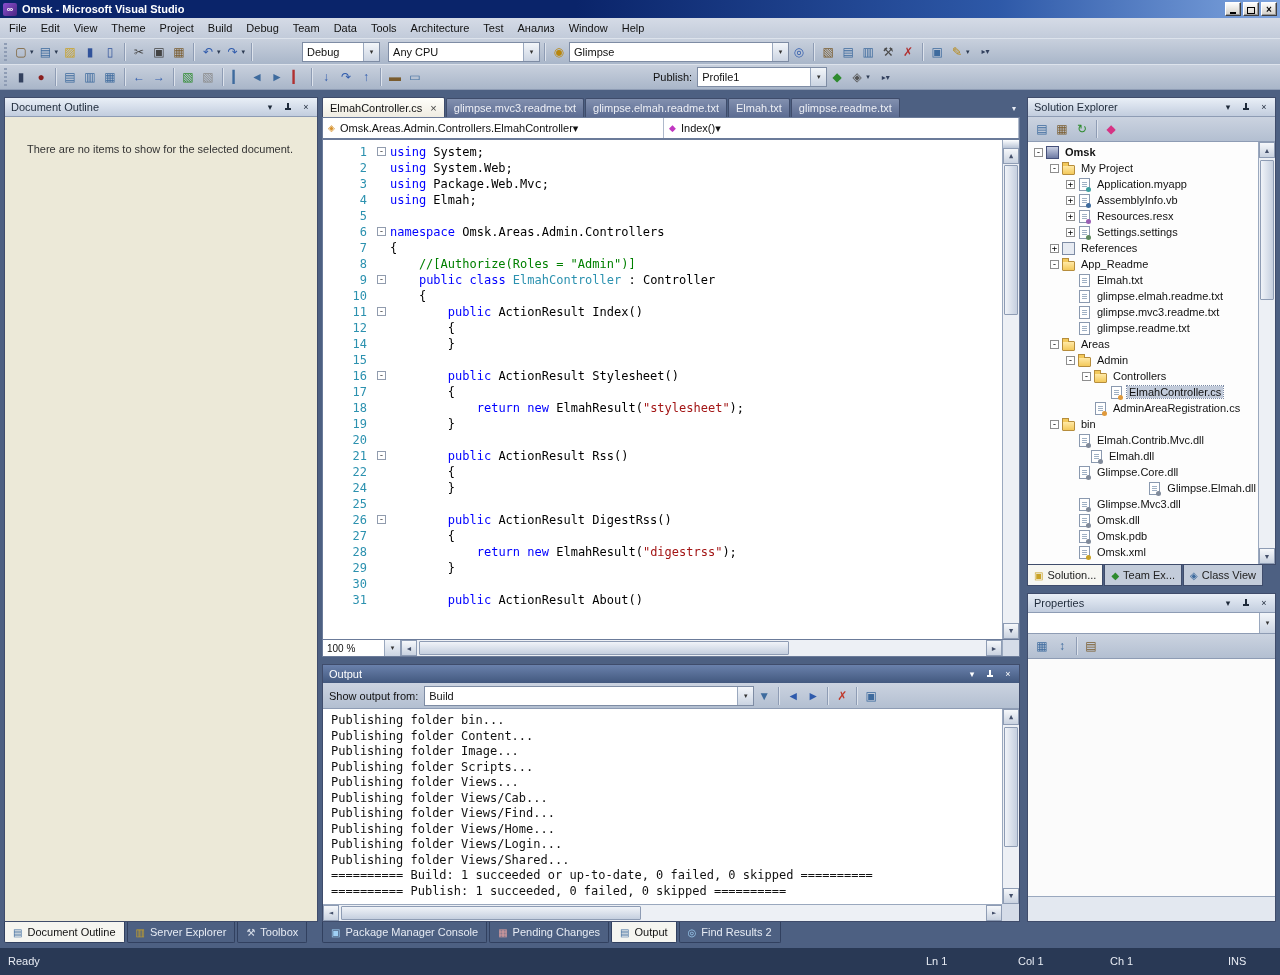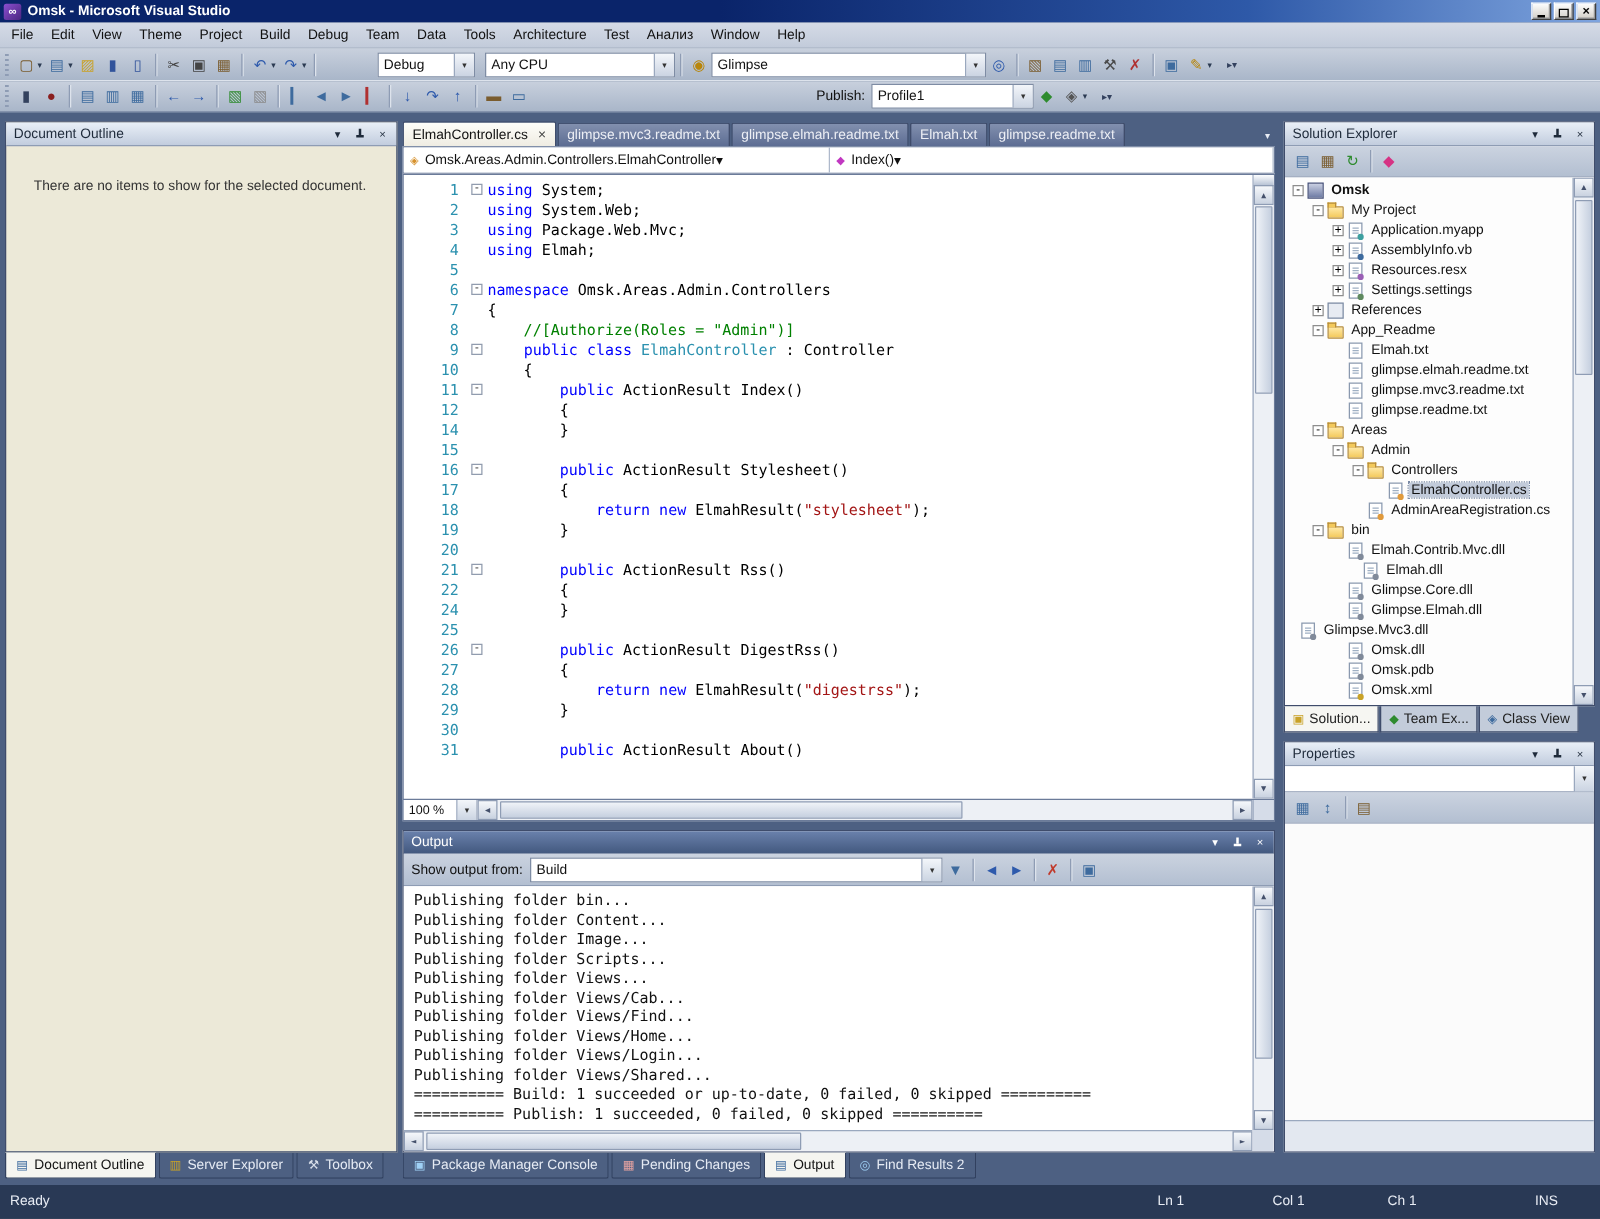--- a/index.html
+++ b/index.html
@@ -71,21 +71,21 @@
   .vscroll{position:absolute;right:0;top:0;bottom:0;width:17px;background:#EDF0F5;border-left:1px solid #9AA8BE;box-sizing:border-box;}
   .sb-btn{position:absolute;left:0;right:0;height:16px;background:linear-gradient(#F6F8FB,#C9D2E0);border:1px solid #8E9CB4;color:#44506B;font-size:7px;display:flex;align-items:center;justify-content:center;box-sizing:border-box;}
   .sb-top{top:8px;}.sb-bot{bottom:0;}
   .sb-split{position:absolute;left:0;right:0;top:0;height:8px;background:linear-gradient(#FDFEFF,#B9C4D6);border-bottom:1px solid #8E9CB4;}
   .sb-thumb{position:absolute;left:1px;right:1px;background:linear-gradient(90deg,#F0F3F8,#C5CFDF);border:1px solid #8E9CB4;border-radius:1px;box-sizing:border-box;}
   .hs-btn{position:absolute;top:0;bottom:0;width:16px;background:linear-gradient(#F6F8FB,#C9D2E0);border:1px solid #8E9CB4;color:#44506B;font-size:7px;display:flex;align-items:center;justify-content:center;box-sizing:border-box;}
   .hs-left{left:0;}.hs-right{right:0;}
   .hs-thumb{position:absolute;top:1px;bottom:1px;background:linear-gradient(#F0F3F8,#C5CFDF);border:1px solid #8E9CB4;border-radius:1px;box-sizing:border-box;}
   
   .editor-bottom{position:absolute;left:322px;top:640px;width:698px;height:17px;display:flex;background:#D5DCE8;border:1px solid #6B7B99;border-top:none;box-sizing:border-box;}
-  .zoom{width:59px;height:100%;border:none;border-right:1px solid #8E9CB4;font-size:10px;}
+  .zoom{width:78px;height:100%;border:none;border-right:1px solid #8E9CB4;font-size:10px;}
   .hscroll{flex:1;position:relative;background:#EDF0F5;}
   .hcorner{width:17px;background:#D5DCE8;border-left:1px solid #9AA8BE;box-sizing:border-box;}
   
   .output{position:absolute;left:322px;top:664px;width:698px;height:258px;background:#fff;border:1px solid #3F4C6B;box-sizing:border-box;display:flex;flex-direction:column;}
   .output-toolbar{height:25px;background:linear-gradient(#CBD3E0,#B3BFD1);display:flex;align-items:center;padding-left:6px;border-bottom:1px solid #8E9CB4;flex:none;}
   .ot-label{margin-right:6px;}
   .output-body{flex:1;position:relative;background:#fff;font-family:"DejaVu Sans Mono",monospace;font-size:12px;overflow:hidden;}
   #output-lines{position:absolute;left:8px;top:4px;line-height:15.5px;white-space:pre;}
   .ov{position:absolute;right:0;top:0;width:17px;bottom:17px;background:#EDF0F5;border-left:1px solid #9AA8BE;box-sizing:border-box;}
   .oh{position:absolute;left:0;right:17px;bottom:0;height:17px;background:#EDF0F5;border-top:1px solid #9AA8BE;box-sizing:border-box;}
@@ -626,26 +626,26 @@
           <div class="trow" style="padding-left: 50px;">
             <span class="exp-sp"></span>
             <span class="ti dll"></span>
             <span class="lbl">Elmah.dll</span>
           </div>
           <div class="trow" style="padding-left: 38px;">
             <span class="exp-sp"></span>
             <span class="ti dll"></span>
             <span class="lbl">Glimpse.Core.dll</span>
           </div>
-          <div class="trow" style="padding-left: 38px;">
+          <div class="trow" style="padding-left: 38px; justify-content: flex-end;">
             <span class="exp-sp"></span>
             <span class="ti dll"></span>
             <span class="lbl">Glimpse.Elmah.dll</span>
           </div>
-          <div class="trow" style="">
+          <div class="trow" style="padding-left: 38px;">
             <span class="exp-sp"></span>
             <span class="ti dll"></span>
             <span class="lbl">Glimpse.Mvc3.dll</span>
           </div>
           <div class="trow" style="padding-left: 38px;">
             <span class="exp-sp"></span>
             <span class="ti dll"></span>
             <span class="lbl">Omsk.dll</span>
           </div>
           <div class="trow" style="padding-left: 38px;">

